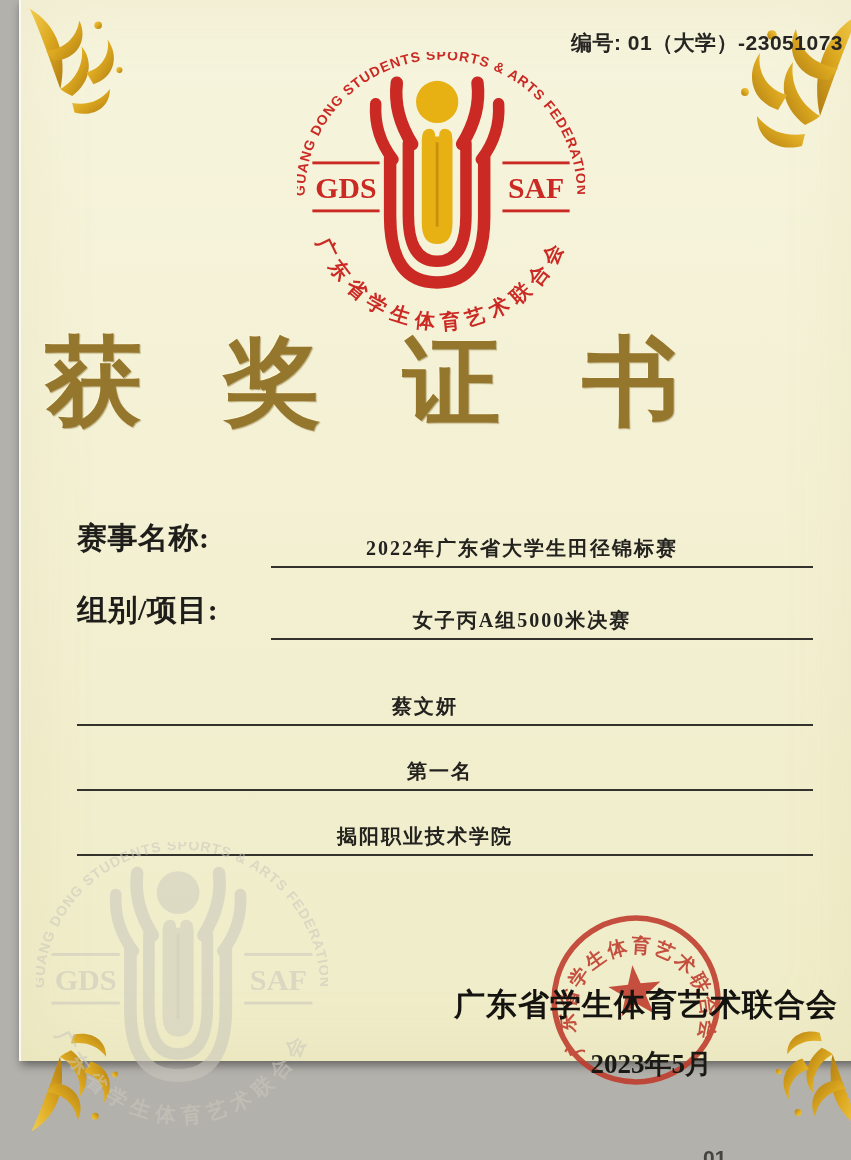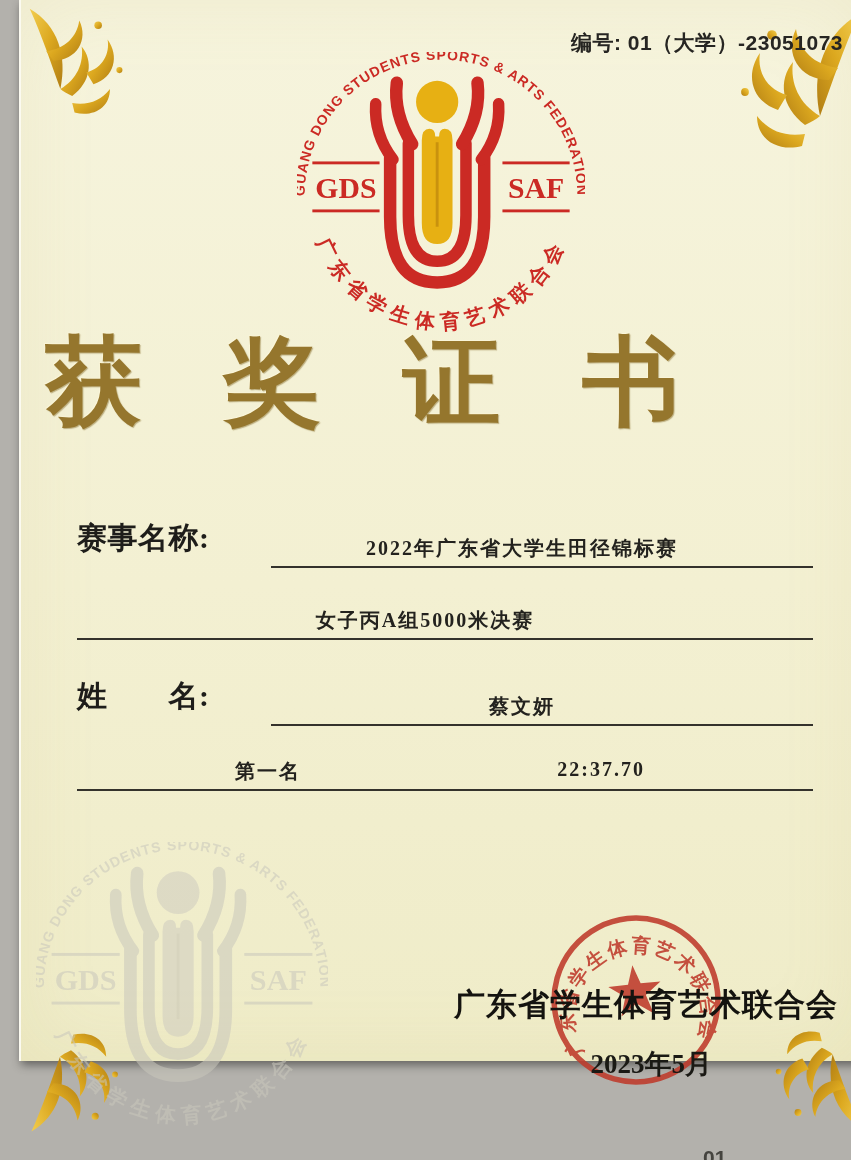--- a/index.html
+++ b/index.html
@@ -162,39 +162,41 @@
 
     <h1 class="title">获奖证书</h1>
 
     <div class="row r1">
       <span class="lbl">赛事名称:</span>
       <span class="line">
         <span class="val">2022年广东省大学生田径锦标赛</span>
       </span>
     </div>
     <div class="row r2">
+      <span class="lbl">组别/项目:</span>
       <span class="line">
         <span class="val">女子丙A组5000米决赛</span>
       </span>
     </div>
     <div class="row r3">
-      <span class="lbl">姓　　名:</span>
       <span class="line">
         <span class="val">蔡文妍</span>
       </span>
     </div>
     <div class="row r4">
       <span class="line">
         <span class="val dual">
           <span>第一名</span>
-          <span>22:37.70</span>
         </span>
       </span>
     </div>
     <div class="row r5">
+      <span class="line">
+        <span class="val">揭阳职业技术学院</span>
+      </span>
     </div>
 
     <svg class="logo wm" viewBox="0 0 300 300">
       <use href="#logo-sym"></use>
     </svg>
 
     <svg class="seal" viewBox="0 0 200 200">
       <circle cx="100" cy="100" r="89" fill="none" stroke="#bf3a2b" stroke-width="6"></circle>
       <polygon points="100,62 106.9,82.5 128.5,82.7 111.2,95.6 117.6,116.3 100,103.8 82.4,116.3 88.8,95.6 71.5,82.7 93.1,82.5" fill="#bf3a2b"></polygon>
       <path id="sealArc" d="M 40,154 A 70,70 0 1 1 160,154" fill="none"></path>

